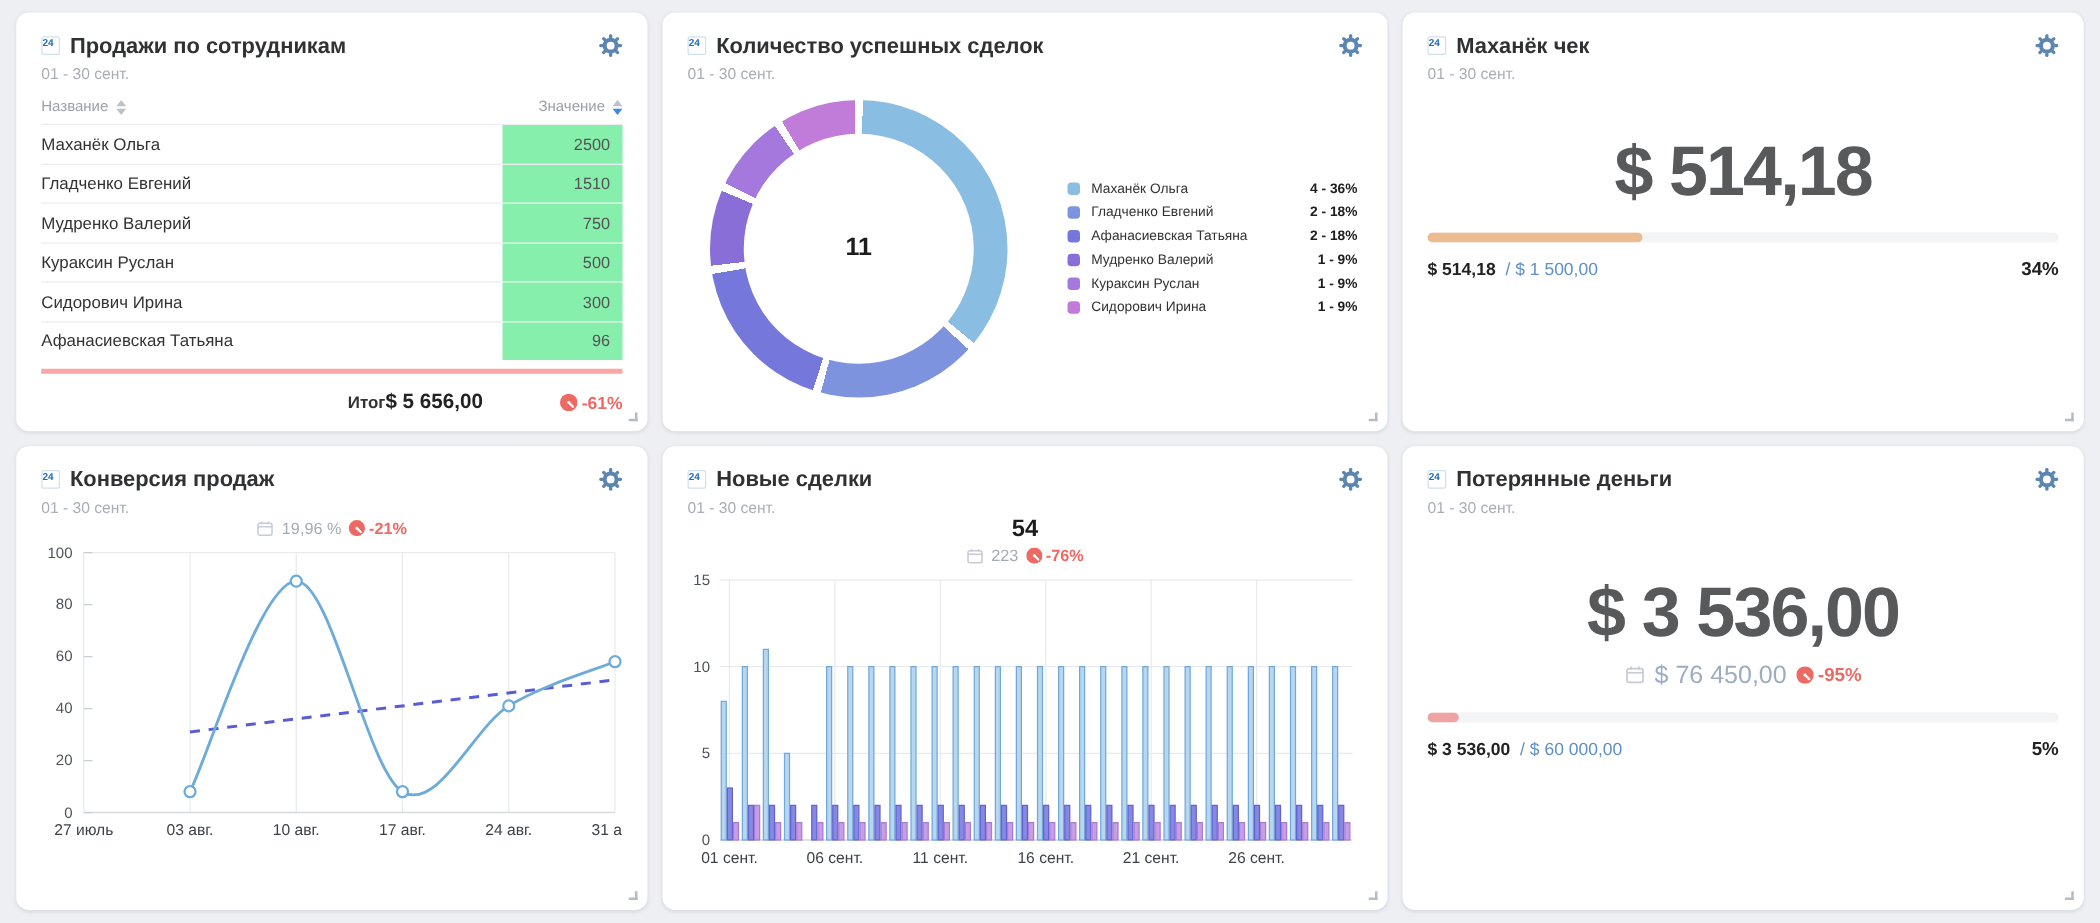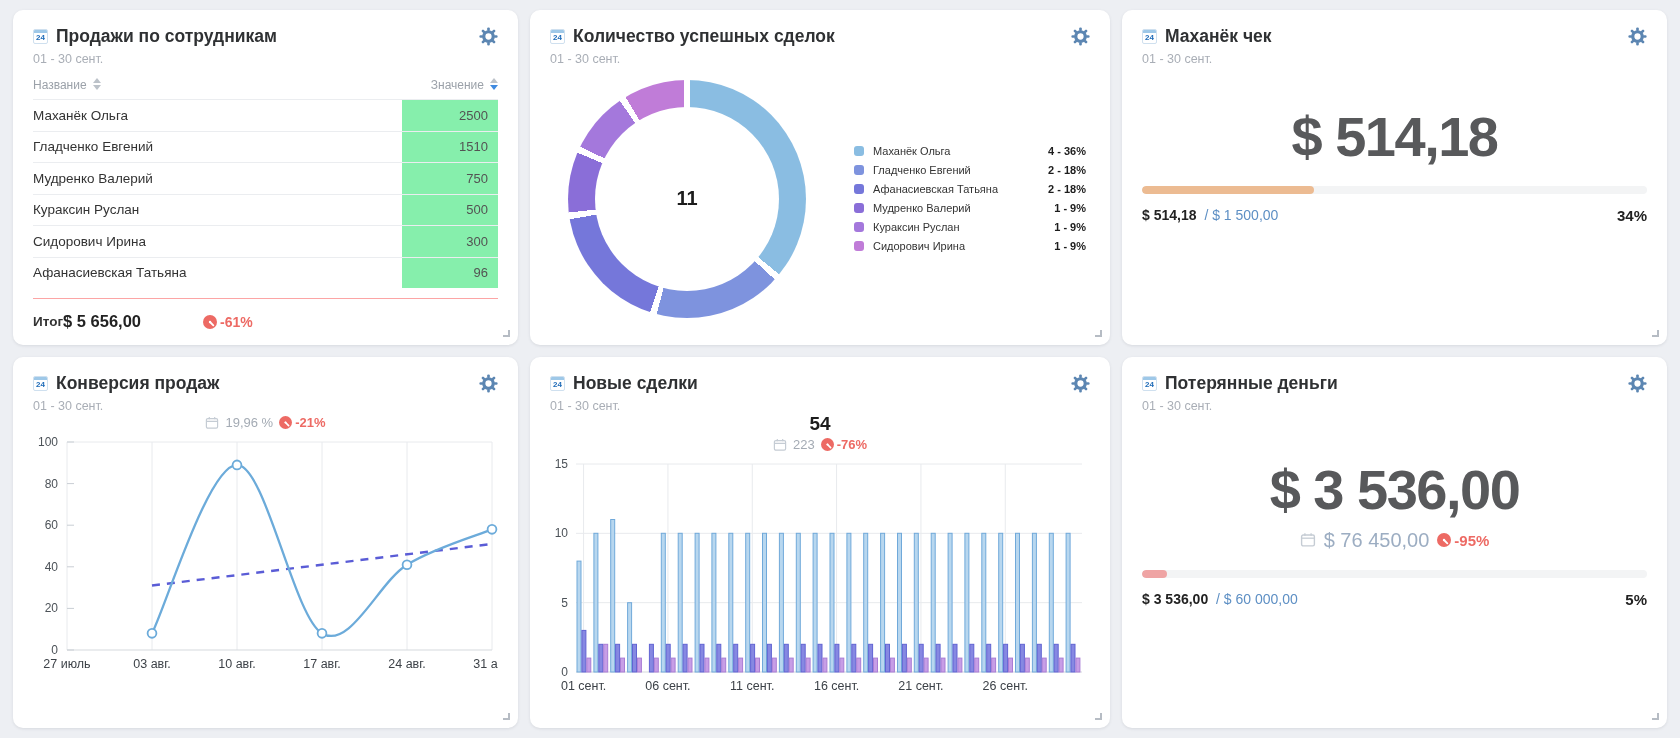--- a/index.html
+++ b/index.html
@@ -4,35 +4,35 @@
 <style>
   * { margin:0; padding:0; box-sizing:border-box; }
   html,body { width:1680px; height:738px; background:#edeff3; font-family:"Liberation Sans", sans-serif; overflow:hidden; }
   .dashboard { display:grid; grid-template-columns:505px 580px 545px; grid-template-rows:335px 371px; gap:12px; padding:10px 13px; }
   .card { background:#fff; border-radius:10px; box-shadow:0 1px 3px rgba(83,92,105,.14); padding:16px 20px 14px; position:relative; display:flex; flex-direction:column; overflow:hidden; }
   .card-head { display:flex; align-items:center; gap:8px; }
   .card-title { font-size:17.5px; font-weight:700; color:#2f3133; flex:1; }
   .gear-btn { background:none; border:none; cursor:pointer; padding:0; line-height:0; }
   .period { color:#a9aeb6; font-size:12.5px; margin-top:5px; }
   .resize-handle { position:absolute; right:8px; bottom:8px; width:7px; height:7px; border-right:2px solid #b6bcc4; border-bottom:2px solid #b6bcc4; cursor:nwse-resize; }
-  .b24-icon { width:15px; height:15px; background:#fff; border:1px solid #cfe0ef; border-radius:2px; display:inline-flex; flex-direction:column; overflow:hidden; flex:none; }
+  .b24-icon { width:15px; height:15px; background:#fff; border:1px solid #cfe0ef; border-radius:2px; display:inline-flex; flex-direction:row; overflow:hidden; flex:none; }
   .b24-top { height:4px; background:#9ec8e8; }
   .b24-num { font-size:8px; font-weight:700; color:#1e6bb8; line-height:10px; text-align:center; }
   
   .table-wrap { margin-top:8px; flex:1; display:flex; flex-direction:column; }
   .thead { display:flex; justify-content:space-between; align-items:center; color:#9ba1a9; font-size:12px; padding:4px 0 7px; }
-  .thcell { display:inline-flex; align-items:flex-start; gap:6px; cursor:pointer; }
+  .thcell { display:inline-flex; align-items:flex-end; gap:6px; cursor:pointer; }
   .sorts i { display:block; width:0; height:0; border-left:4px solid transparent; border-right:4px solid transparent; }
   .sorts .up { border-bottom:5px solid #bcc2c9; margin-bottom:2px; }
   .sorts .dn { border-top:5px solid #bcc2c9; }
   .sorts.active .dn { border-top-color:#3f8ae0; }
   .trow { display:flex; align-items:stretch; border-top:1px solid #ebedf0; height:31.5px; }
   .tname { flex:1; display:flex; align-items:center; font-size:13.5px; color:#333; }
   .tval { width:96px; background:#86efac; display:flex; align-items:center; justify-content:flex-end; padding-right:10px; font-size:13px; color:#535353; }
-  .tfoot { margin-top:auto; border-top:1px solid #fca5a5; display:flex; justify-content:flex-start; align-items:center; padding-top:13px; }
+  .tfoot { margin-top:auto; border-top:4px solid #fca5a5; display:flex; justify-content:flex-end; align-items:center; padding-top:13px; }
   .tfoot-label { font-size:13.5px; font-weight:700; color:#333; }
   .tfoot-right { display:flex; align-items:center; gap:18px; }
   .tfoot-value { font-size:16.5px; font-weight:700; color:#222; }
   .delta { color:#ed6a64; font-weight:700; display:inline-flex; align-items:center; gap:3px; }
   .delta-sm { font-size:13px; } .delta-md { font-size:14px;padding-left:44px; } .delta-lg { font-size:15px; }
   
   .donut-area { display:flex; align-items:center; width:100%; flex:1; }
   .donut { width:238px; height:238px; border-radius:50%; position:relative; margin-left:18px; flex:none; }
   .donut-hole { position:absolute; inset:27px; background:#fff; border-radius:50%; display:flex; align-items:center; justify-content:center; font-size:20px; font-weight:700; color:#1d1d1d; }
   .legend { margin-left:auto; margin-right:4px; width:232px; }

